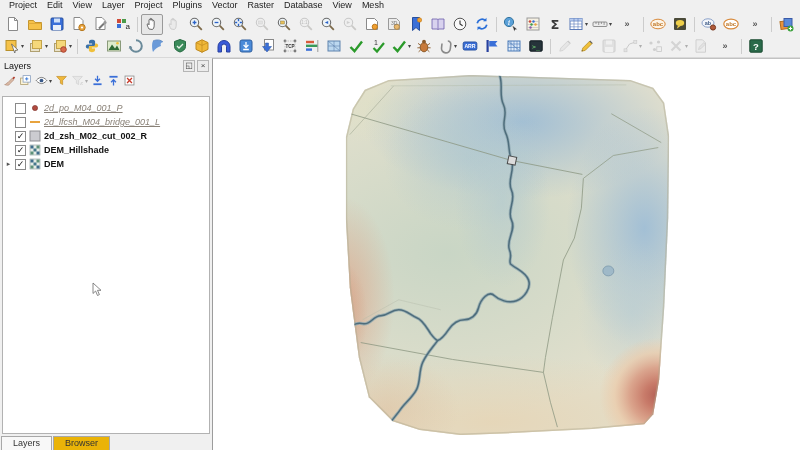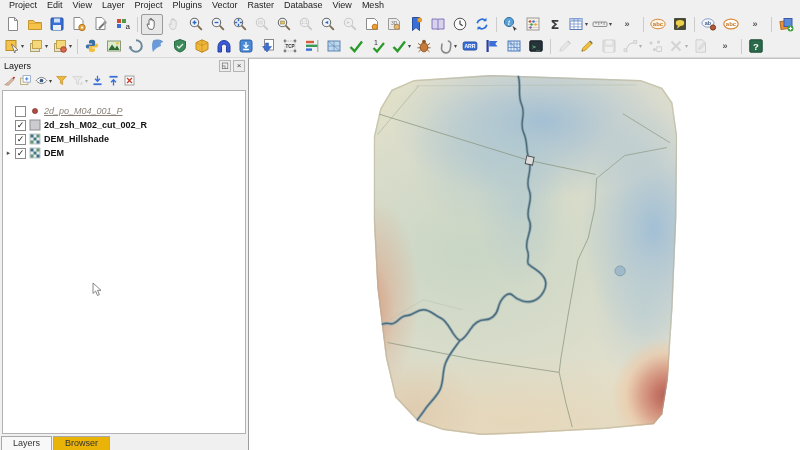--- a/index.html
+++ b/index.html
@@ -16,30 +16,30 @@
         padding:0 1px;border-radius:2px;border:1px solid transparent;position:relative;flex:0 0 auto;}
   .tbtn.active{background:#e7e7e7;border:1px solid #9a9a9a;}
   .tbtn.disabled{opacity:.38;filter:grayscale(85%);}
   .tic{width:16px;height:16px;display:block;}
   .dd{font-size:6px;color:#444;margin-left:1px;line-height:6px;}
   .tsep{width:1px;height:15px;background:#cccccc;margin:0 3px;flex:0 0 auto;}
   .tbtn.txt{font-size:9px;color:#555;font-weight:bold;padding:0 3px;}
   
   #content{display:flex;height:392px;}
   
-  #layers-panel{width:248px;display:flex;flex-direction:column;background:#f0f0f0;flex:0 0 auto;}
+  #layers-panel{width:212px;display:flex;flex-direction:column;background:#f0f0f0;flex:0 0 auto;}
   .phead{height:13px;display:flex;align-items:center;justify-content:space-between;padding:1px 3px 0 4px;}
   .phead-title{font-size:9px;color:#111;}
   .pwin{display:flex;gap:2px;}
   .pwbtn{font-size:8px;line-height:9px;width:10px;height:10px;text-align:center;color:#444;border:1px solid #b5b5b5;background:#ececec;}
   .ptool{height:17px;display:flex;align-items:center;gap:1px;padding:0 2px;}
   .pbtn{display:inline-flex;align-items:center;padding:0 1px;}
   .pbtn svg{width:13px;height:13px;}
   .pbtn.disabled{opacity:.4;filter:grayscale(85%);}
-  .plist{flex:1;background:#ffffff;border:1px solid #b2b2b2;margin:1px 2px 0 2px;padding-top:13px;position:relative;}
+  .plist{flex:1;background:#ffffff;border:1px solid #b2b2b2;margin:7px 2px 0 2px;padding-top:4px;position:relative;}
   .lrow{display:flex;align-items:center;height:14px;font-size:9px;gap:3px;padding-left:2px;}
   .expander{width:7px;font-size:7px;color:#555;text-align:center;flex:0 0 auto;}
   .cb{width:9px;height:9px;border:1px solid #8a8a8a;background:#fff;flex:0 0 auto;
       font-size:9px;line-height:8px;text-align:center;color:#111;}
   .lsym{width:12px;height:12px;flex:0 0 auto;}
   .llabel{white-space:nowrap;}
   .lrow.ghost .llabel{color:#8a8278;font-style:italic;text-decoration:underline;}
   .lrow.bold .llabel{font-weight:bold;color:#111;}
   .tabs{height:16px;display:flex;align-items:flex-end;background:#f0f0f0;padding-left:1px;}
   .tab{font-size:9px;padding:1px 11px 2px;border:1px solid #a8a8a8;border-bottom:none;background:#eab308;color:#333;margin-right:1px;}
@@ -813,20 +813,28 @@
         </span>
       </div>
     <div class="plist">
         <div class="lrow ghost">
           <span class="expander"></span>
           <span class="cb"></span>
           <svg class="lsym" viewBox="0 0 12 12">
             <use href="#sym-lyr-point"></use>
           </svg>
           <span class="llabel">2d_po_M04_001_P</span>
+        </div>
+        <div class="lrow ghost">
+          <span class="expander"></span>
+          <span class="cb"></span>
+          <svg class="lsym" viewBox="0 0 12 12">
+            <use href="#sym-lyr-line"></use>
+          </svg>
+          <span class="llabel">2d_lfcsh_M04_bridge_001_L</span>
         </div>
         <div class="lrow bold">
           <span class="expander"></span>
           <span class="cb">✓</span>
           <svg class="lsym" viewBox="0 0 12 12">
             <use href="#sym-lyr-square"></use>
           </svg>
           <span class="llabel">2d_zsh_M02_cut_002_R</span>
         </div>
         <div class="lrow bold">

